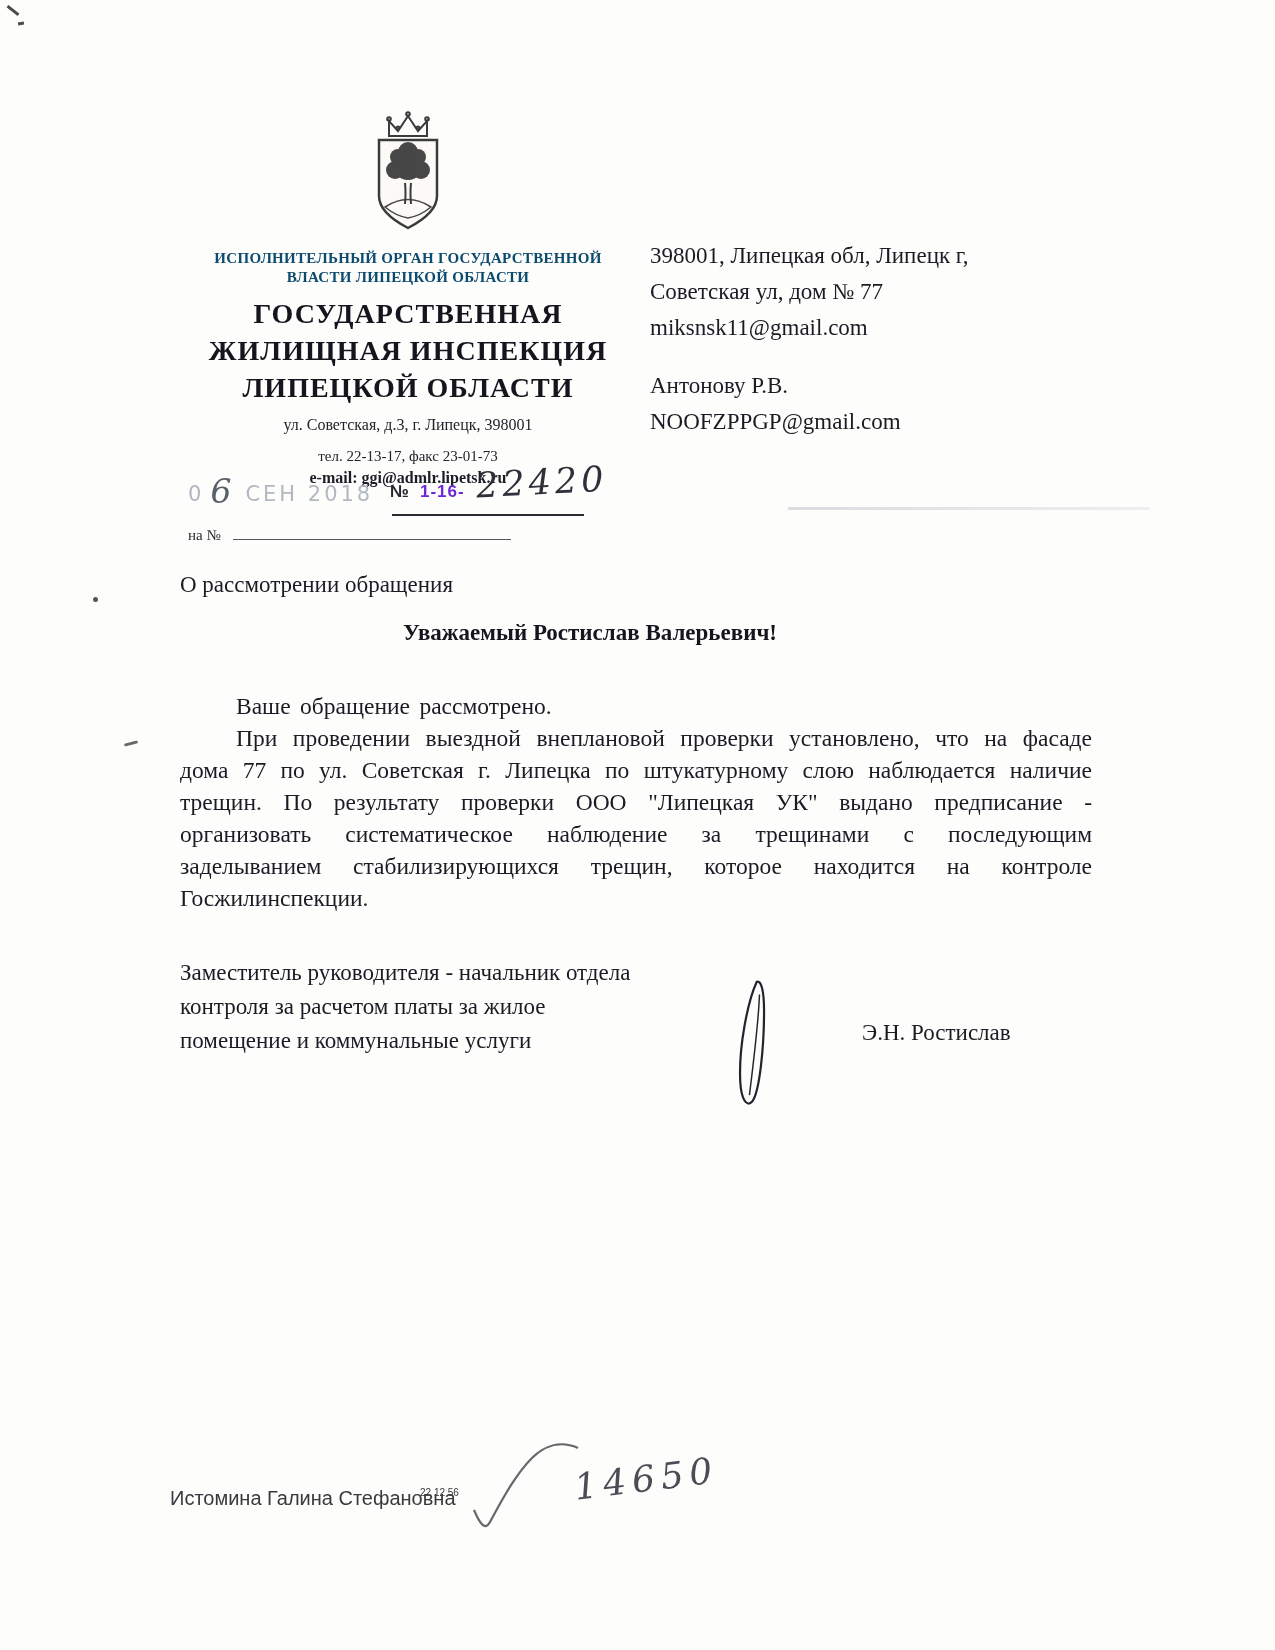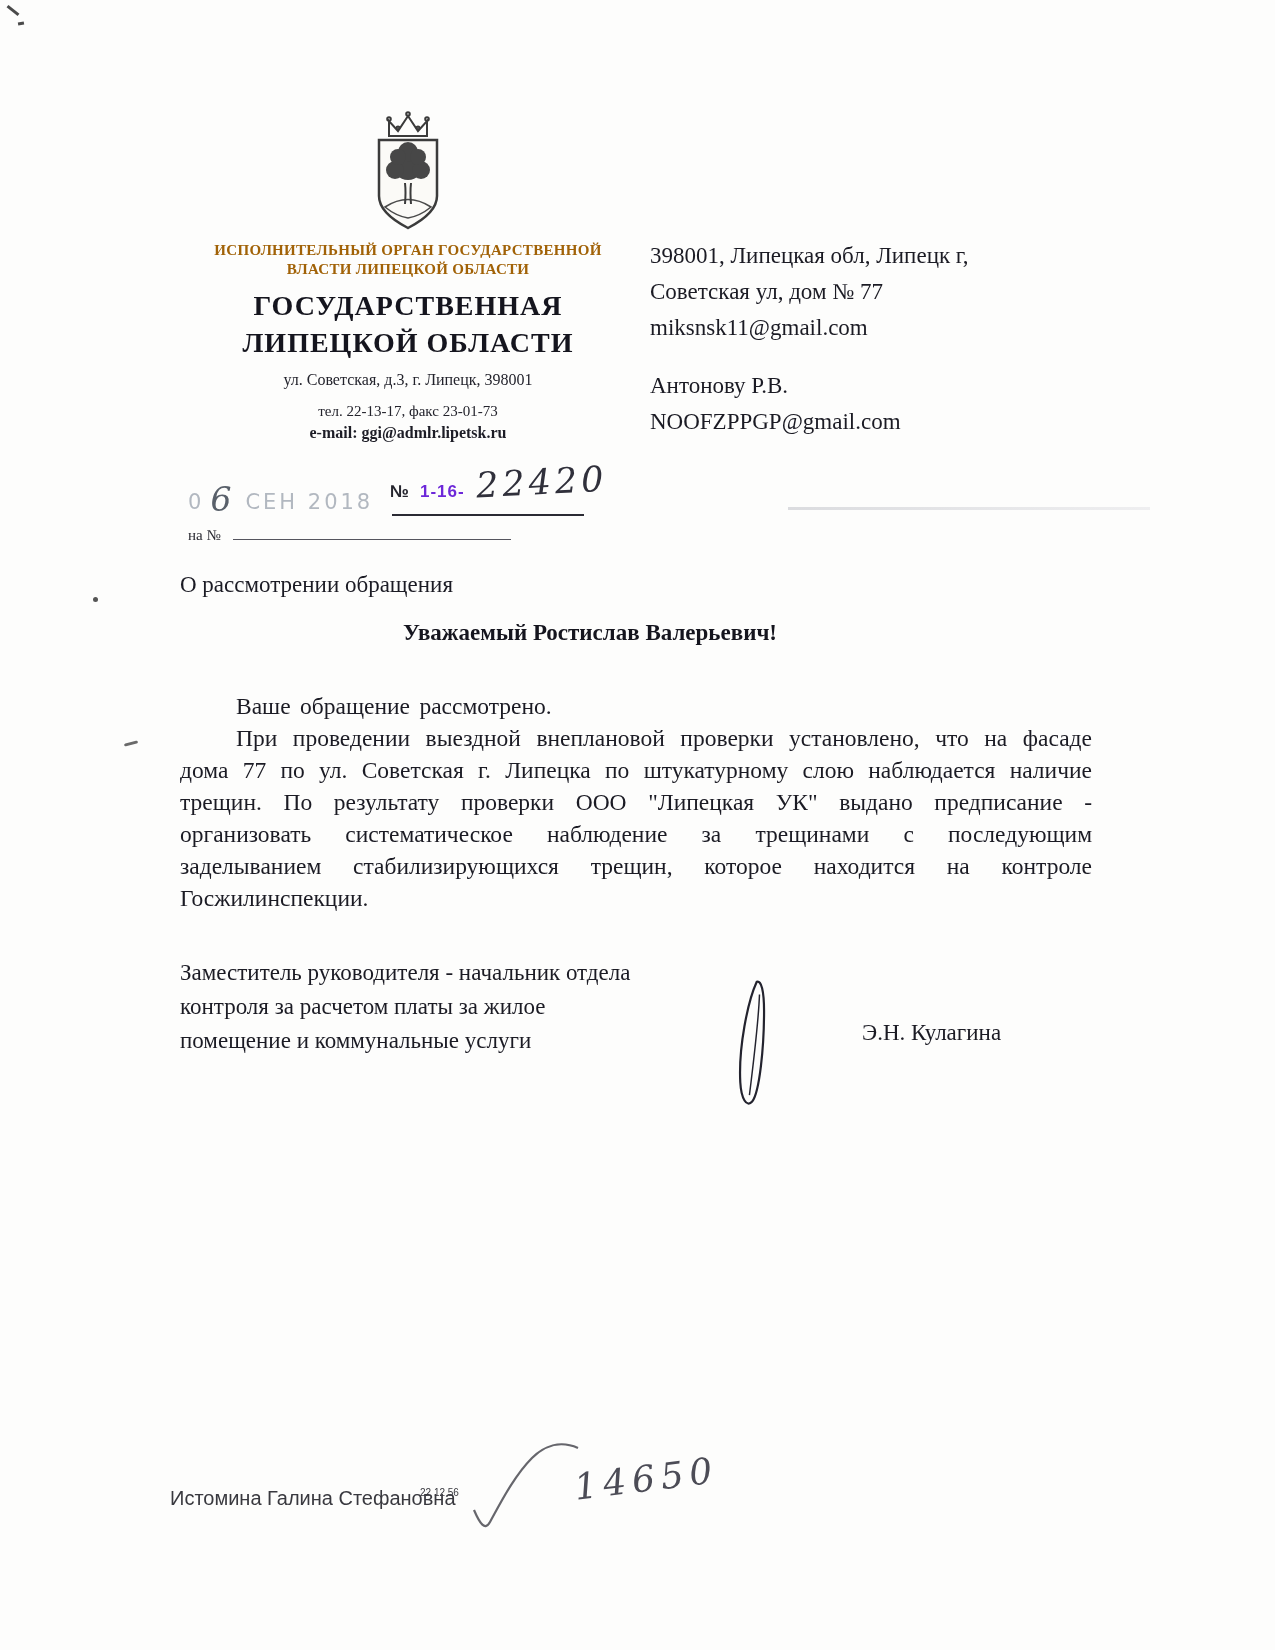--- a/index.html
+++ b/index.html
@@ -28,36 +28,36 @@
     background:linear-gradient(to right,#d5d6da,#ececee);
     opacity:.85;
   }
 
   
   .lh-left {
     position:absolute; left:183px; top:110px; width:450px;
     text-align:center;
   }
   .emblem { display:inline-block; line-height:0; }
-  .auth { margin-top:3px; font-weight:bold; font-size:15px; line-height:19px; letter-spacing:.3px; color:#a16207; }
+  .auth { margin-top:11px; font-weight:bold; font-size:15px; line-height:19px; letter-spacing:.3px; color:#0c4a6e; }
   .orgname { margin-top:8px; font-weight:bold; font-size:28px; line-height:37px; letter-spacing:1px; color:#15151e; }
   .lh-address { margin-top:10px; font-size:16px; color:#23232c; }
   .lh-phone { margin-top:14px; font-size:15px; color:#23232c; }
   .lh-email { margin-top:4px; font-size:16px; font-weight:bold; color:#1d1d26; }
 
   
   .lh-right {
     position:absolute; left:650px; top:238px; width:500px;
     font-size:23px; line-height:36px; color:#1b1b24;
   }
   .rcpt-name { margin-top:22px; }
 
   
   .ref-line { position:absolute; left:188px; top:470px; width:640px; height:56px; }
-  .stamp { position:absolute; left:0; top:8px; white-space:nowrap; }
+  .stamp { position:absolute; left:0; top:0; white-space:nowrap; }
   .stamp-faint {
     font-family:"DejaVu Sans", sans-serif;
     font-size:21px; letter-spacing:3px; color:#b2b8c0;
   }
   .stamp-hand {
     font-family:"DejaVu Serif", serif; font-style:italic;
     font-size:33px; color:#59606a;
     margin:0 4px 0 2px; position:relative; top:2px;
   }
   .stamp-rest { margin-left:6px; }
@@ -164,20 +164,21 @@
             <circle cx="53" cy="47" r="8"></circle>
           </g>
         </svg>
       </span>
       <div class="auth">
         <div>ИСПОЛНИТЕЛЬНЫЙ ОРГАН ГОСУДАРСТВЕННОЙ</div>
         <div>ВЛАСТИ ЛИПЕЦКОЙ ОБЛАСТИ</div>
       </div>
       <div class="orgname">
         <div>ГОСУДАРСТВЕННАЯ</div>
+        <div>ЖИЛИЩНАЯ ИНСПЕКЦИЯ</div>
         <div>ЛИПЕЦКОЙ ОБЛАСТИ</div>
       </div>
       <div class="lh-address">ул. Советская, д.3, г. Липецк, 398001</div>
       <div class="lh-phone">тел. 22-13-17, факс 23-01-73</div>
       <div class="lh-email">e-mail: ggi@admlr.lipetsk.ru</div>
     </div>
 
     <div class="lh-right">
       <div>398001, Липецкая обл, Липецк г,</div>
       <div>Советская ул, дом № 77</div>
@@ -218,21 +219,21 @@
     <div>помещение и коммунальные услуги</div>
   </div>
 
   <span class="sig-stroke">
     <svg viewBox="0 0 70 150" width="64" height="142" aria-hidden="true">
       <path d="M38,8 C28,30 18,80 20,118 C21,136 27,146 33,139 C41,129 46,80 46,40 C46,18 43,6 38,8 Z" fill="none" stroke="#23232e" stroke-width="2.4"></path>
       <path d="M30,132 C34,100 40,50 41,22" fill="none" stroke="#23232e" stroke-width="1.6"></path>
     </svg>
   </span>
 
-  <div class="sig-name">Э.Н. Кулагина</div>
+  <div class="sig-name">Э.Н. Ростислав</div>
 
   <div class="footer-exec">Истомина Галина Стефановна</div>
   <div class="footer-phone">22 12 56</div>
 
   <span class="hand-flourish">
     <svg viewBox="0 0 120 100" width="120" height="100" aria-hidden="true">
       <path d="M8,74 C14,88 19,95 24,86 C34,68 48,40 66,22 C78,10 94,4 112,12" fill="none" stroke="#55555c" stroke-width="2.2" opacity=".9"></path>
     </svg>
   </span>
   <div class="hand-number">14650</div>

